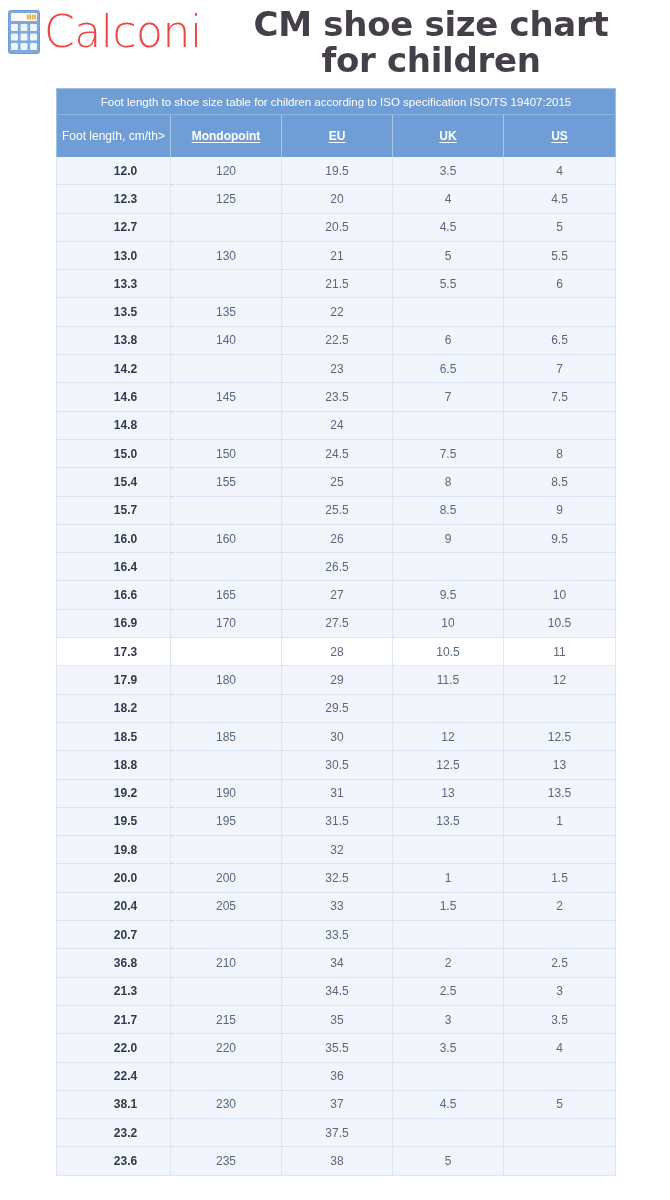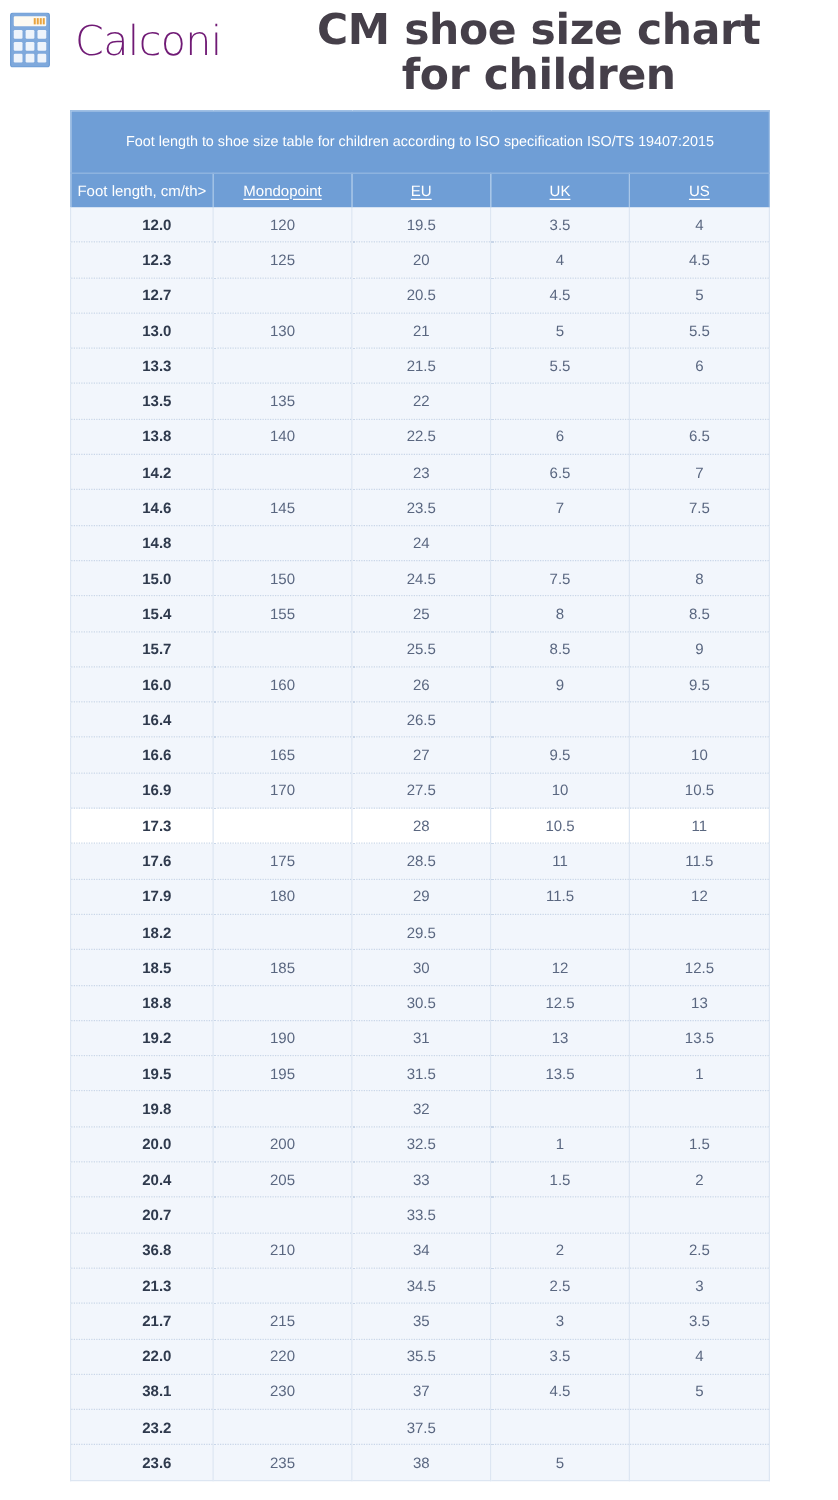--- a/index.html
+++ b/index.html
@@ -28,26 +28,25 @@
     align-items: center;
     gap: 4px;
   }
   .calc-icon {
     width: 32px;
     height: 44px;
     display: block;
   }
   .brand-name {
     font-family: "DejaVu Sans", sans-serif;
-    font-size: 33px;
+    font-size: 44px;
     font-weight: 300;
-    color: #701a75;
+    color: #ef4444;
     letter-spacing: -0.5px;
     line-height: 1;
-    margin-left: 16px;
   }
   .page-title {
     position: absolute;
     left: 200px;
     right: 8px;
     top: 6px;
     text-align: center;
     font-family: "DejaVu Sans", sans-serif;
     font-size: 34px;
     font-weight: 700;
@@ -74,41 +73,42 @@
   table.size-table col.c3 { width: 111px; }
   table.size-table col.c4 { width: 112px; }
 
   .banner-cell {
     background: #6f9ed6;
     color: #ffffff;
     font-size: 11.5px;
     font-weight: 400;
     text-align: center;
     height: 25px;
-    padding: 12px;
+    padding: 0;
     border: 1px solid #9fbfe4;
     border-bottom: 1px solid #8fb4df;
   }
   .head-cell {
     background: #6f9ed6;
     color: #ffffff;
     font-size: 12px;
     font-weight: 400;
     text-align: center;
-    height: 27px;
+    height: 42px;
     padding: 0;
     border-right: 1px solid #a8c6e8;
     border-left: 1px solid #a8c6e8;
   }
   .head-cell:first-child { border-left: 1px solid #9fbfe4; }
   .head-cell:last-child  { border-right: 1px solid #9fbfe4; }
   .head-cell .lnk {
     text-decoration: underline;
     text-underline-offset: 2px;
     cursor: pointer;
+    font-weight: bold;
   }
 
   tbody tr { height: 27.3px; }
   tbody tr.alt { background: #f2f6fc; }
   tbody tr.hl  { background: #ffffff; margin-top: 27px; }
 
   tbody td {
     height: 27.3px;
     padding: 0;
     text-align: center;
@@ -305,27 +305,20 @@
           <td>10.5</td>
         </tr>
         <tr class="hl">
           <td>17.3</td>
           <td></td>
           <td>28</td>
           <td>10.5</td>
           <td>11</td>
         </tr>
         <tr class="alt">
-          <td>17.6</td>
-          <td>175</td>
-          <td>28.5</td>
-          <td>11</td>
-          <td>11.5</td>
-        </tr>
-        <tr class="alt">
           <td>17.9</td>
           <td>180</td>
           <td>29</td>
           <td>11.5</td>
           <td>12</td>
         </tr>
         <tr class="alt">
           <td>18.2</td>
           <td></td>
           <td>29.5</td>
@@ -410,20 +403,27 @@
           <td>3.5</td>
         </tr>
         <tr class="alt">
           <td>22.0</td>
           <td>220</td>
           <td>35.5</td>
           <td>3.5</td>
           <td>4</td>
         </tr>
         <tr class="alt">
+          <td>22.4</td>
+          <td></td>
+          <td>36</td>
+          <td></td>
+          <td></td>
+        </tr>
+        <tr class="alt">
           <td>38.1</td>
           <td>230</td>
           <td>37</td>
           <td>4.5</td>
           <td>5</td>
         </tr>
         <tr class="alt">
           <td>23.2</td>
           <td></td>
           <td>37.5</td>

